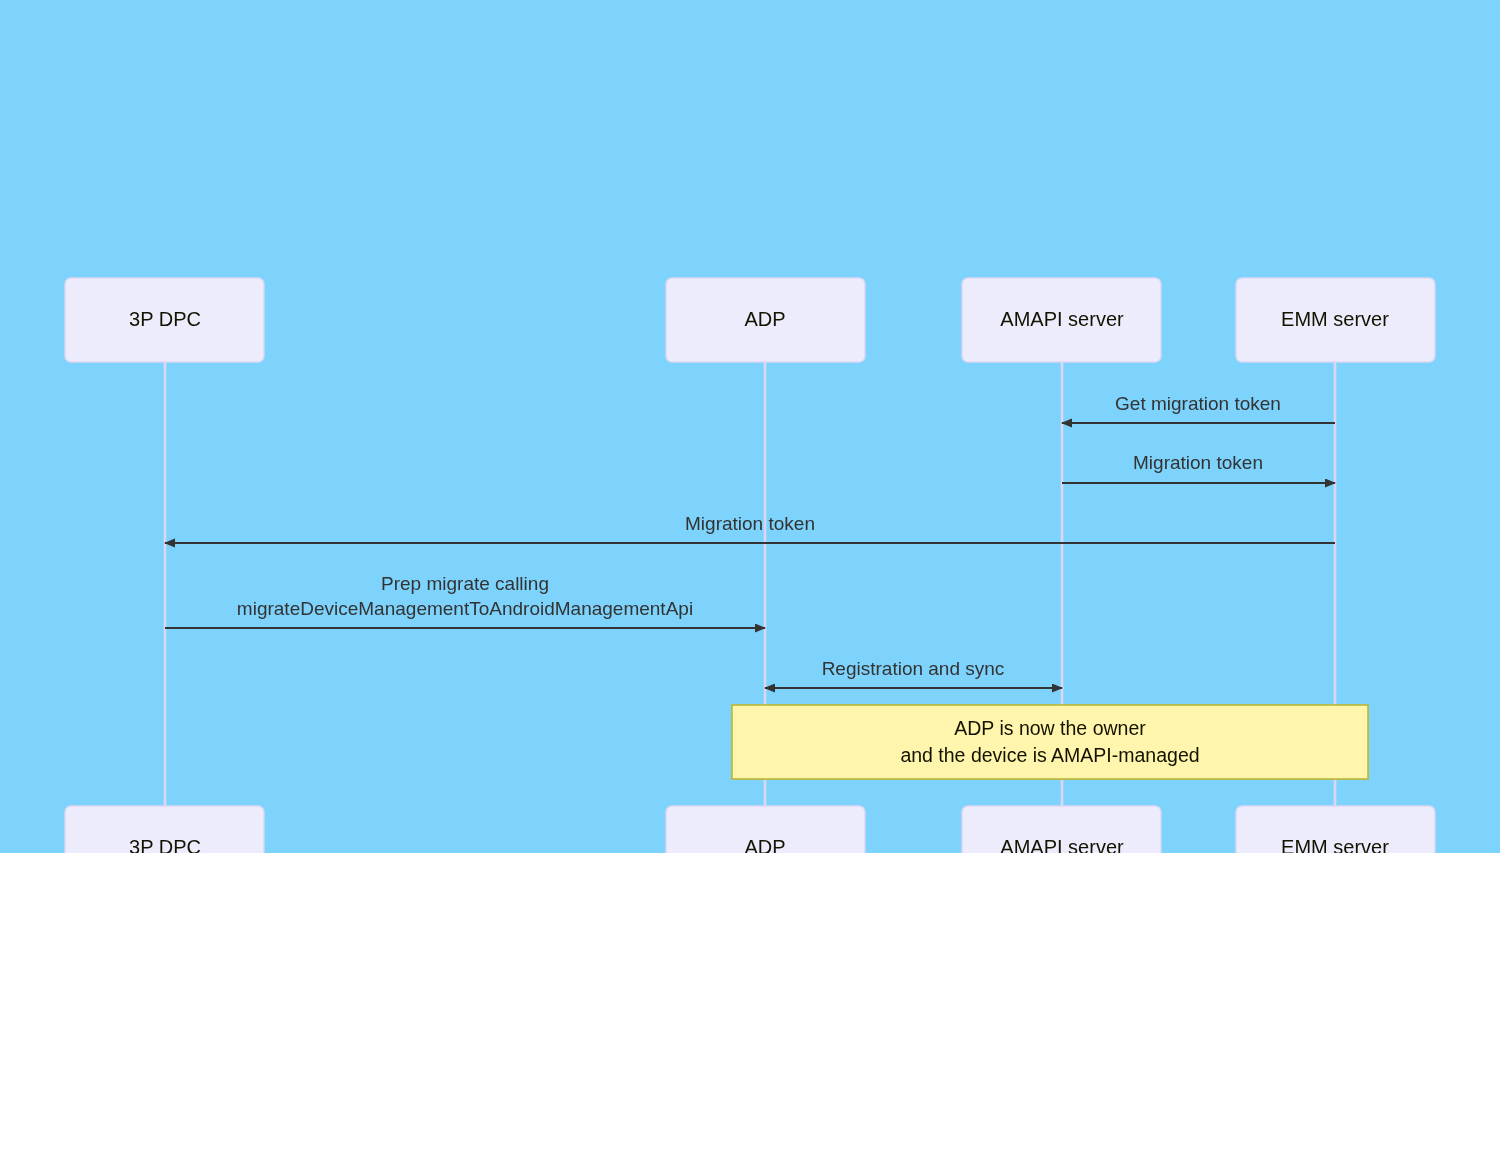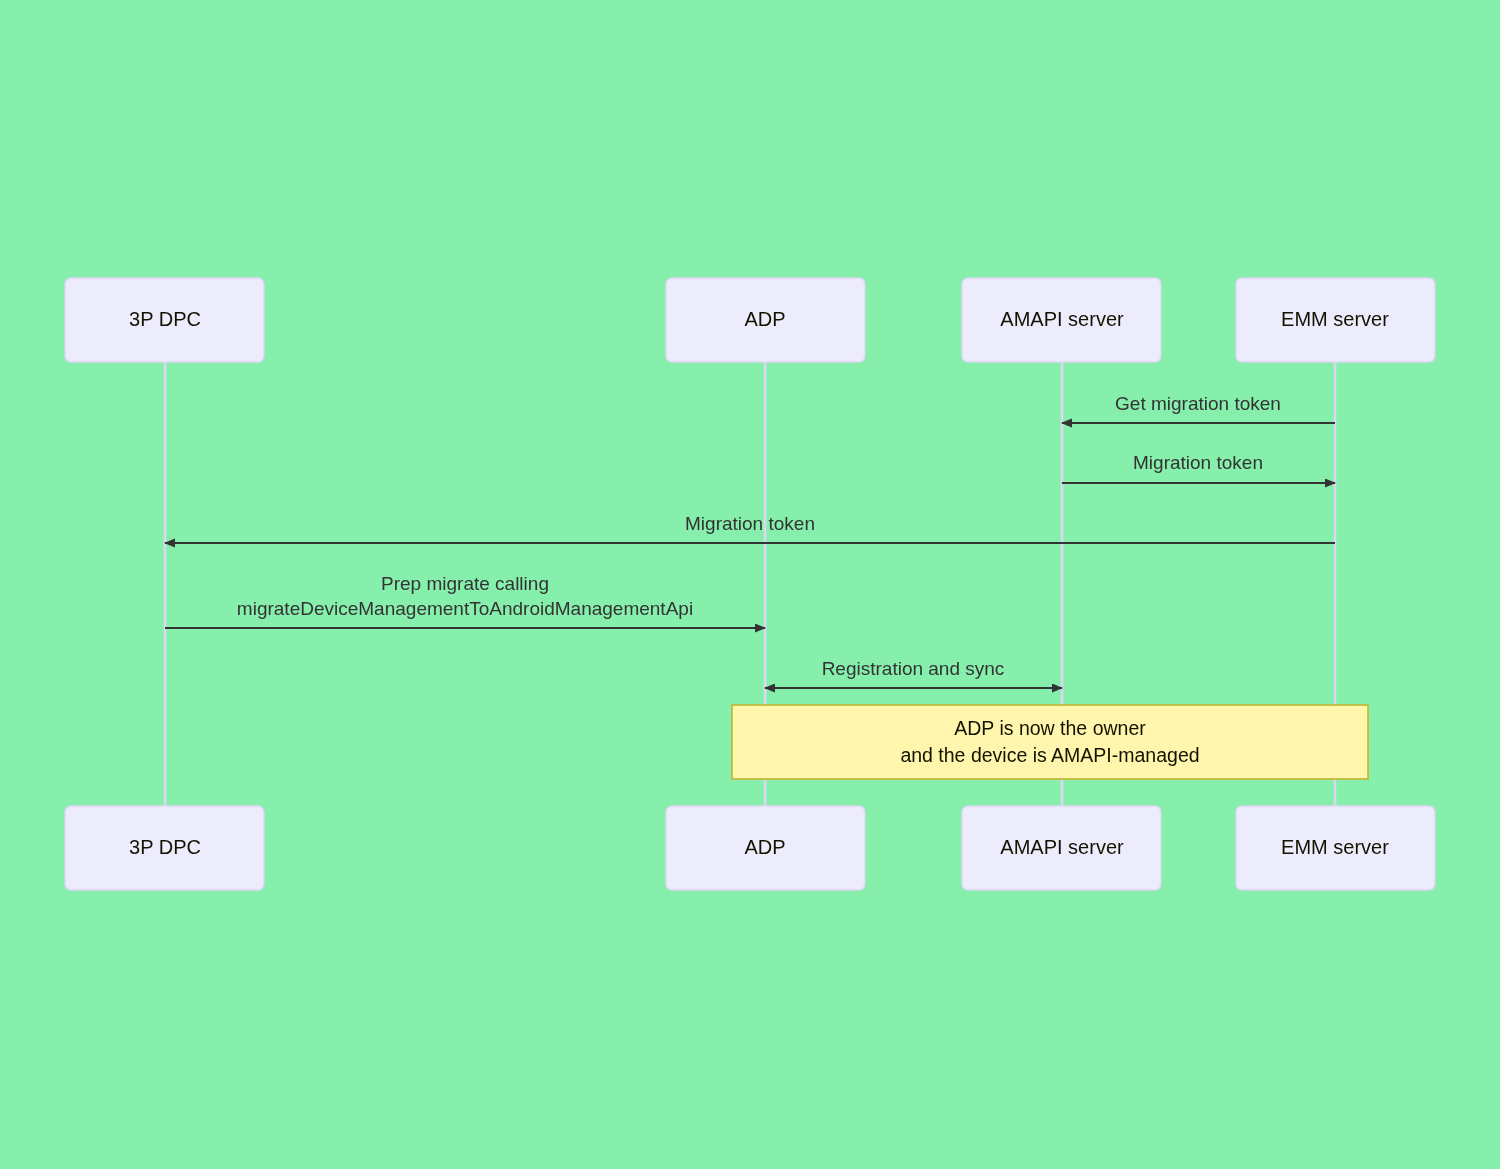--- a/index.html
+++ b/index.html
@@ -6,22 +6,22 @@
     margin: 0;
     padding: 0;
     background: #ffffff;
   }
   body {
     font-family: "Liberation Sans", "DejaVu Sans", sans-serif;
   }
   #canvas {
     position: relative;
     width: 1500px;
-    height: 1169px;
-    background: #86efac;
+    height: 853px;
+    background: #7dd3fc;
     overflow: hidden;
   }
   svg#diagram {
     position: absolute;
     left: 0;
     top: 0;
     width: 1500px;
     height: 1169px;
   }
   .actor-box {

